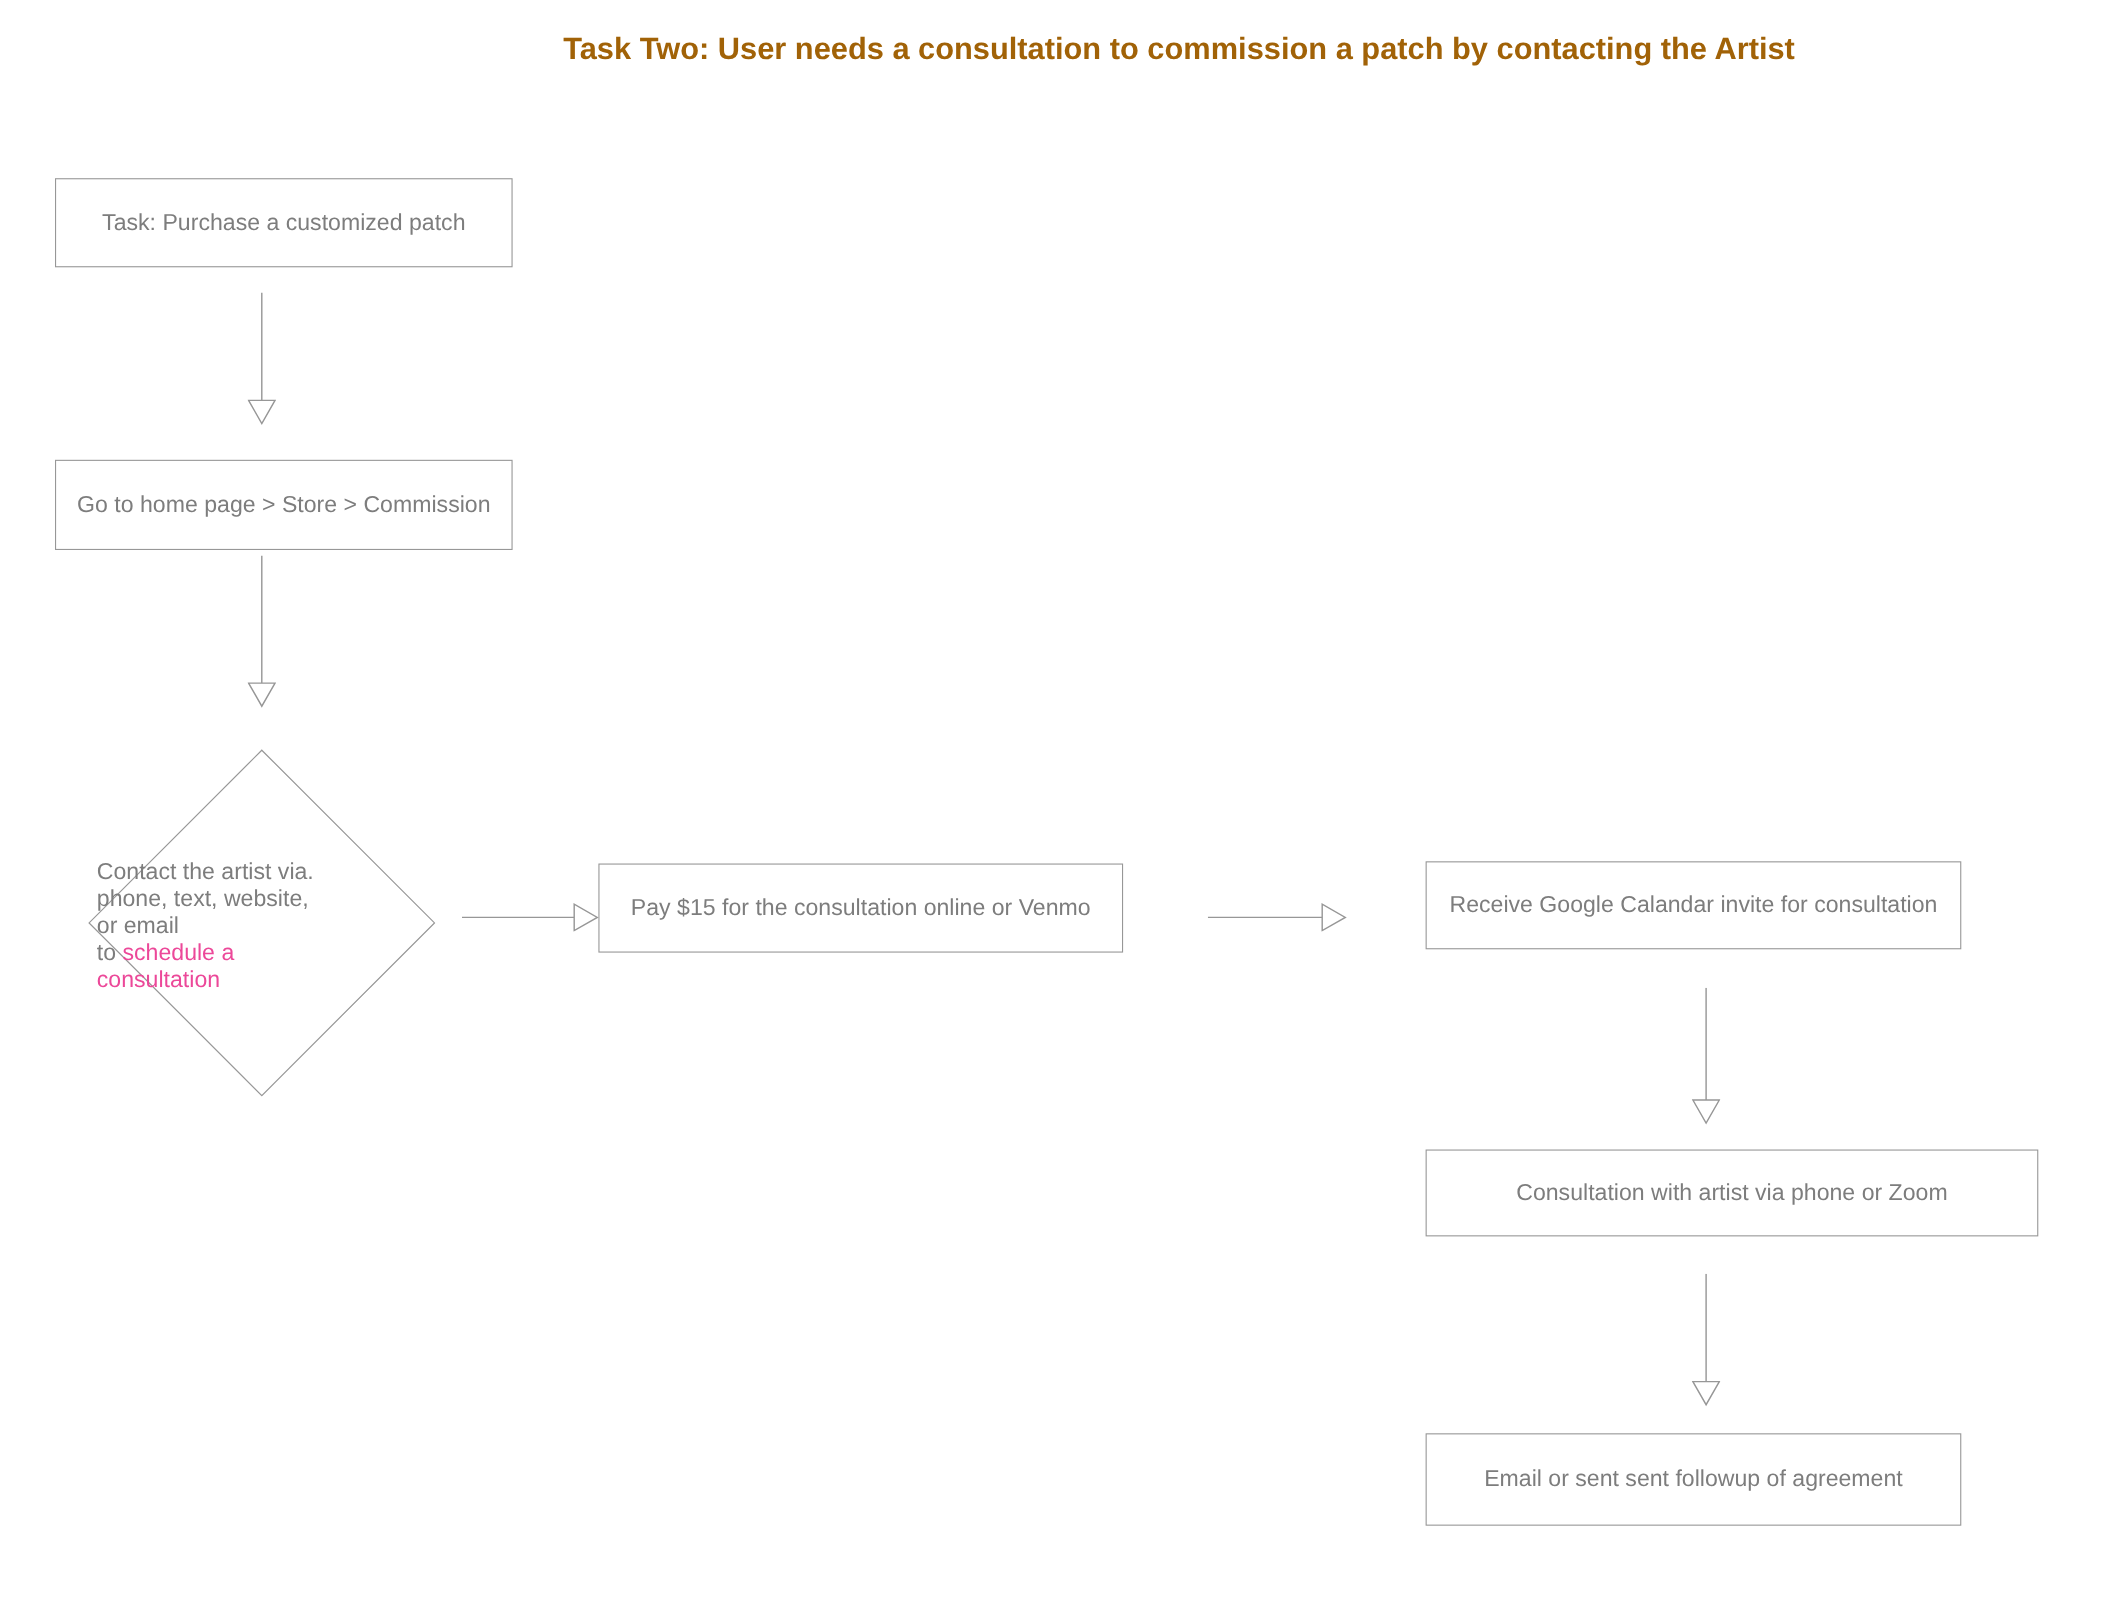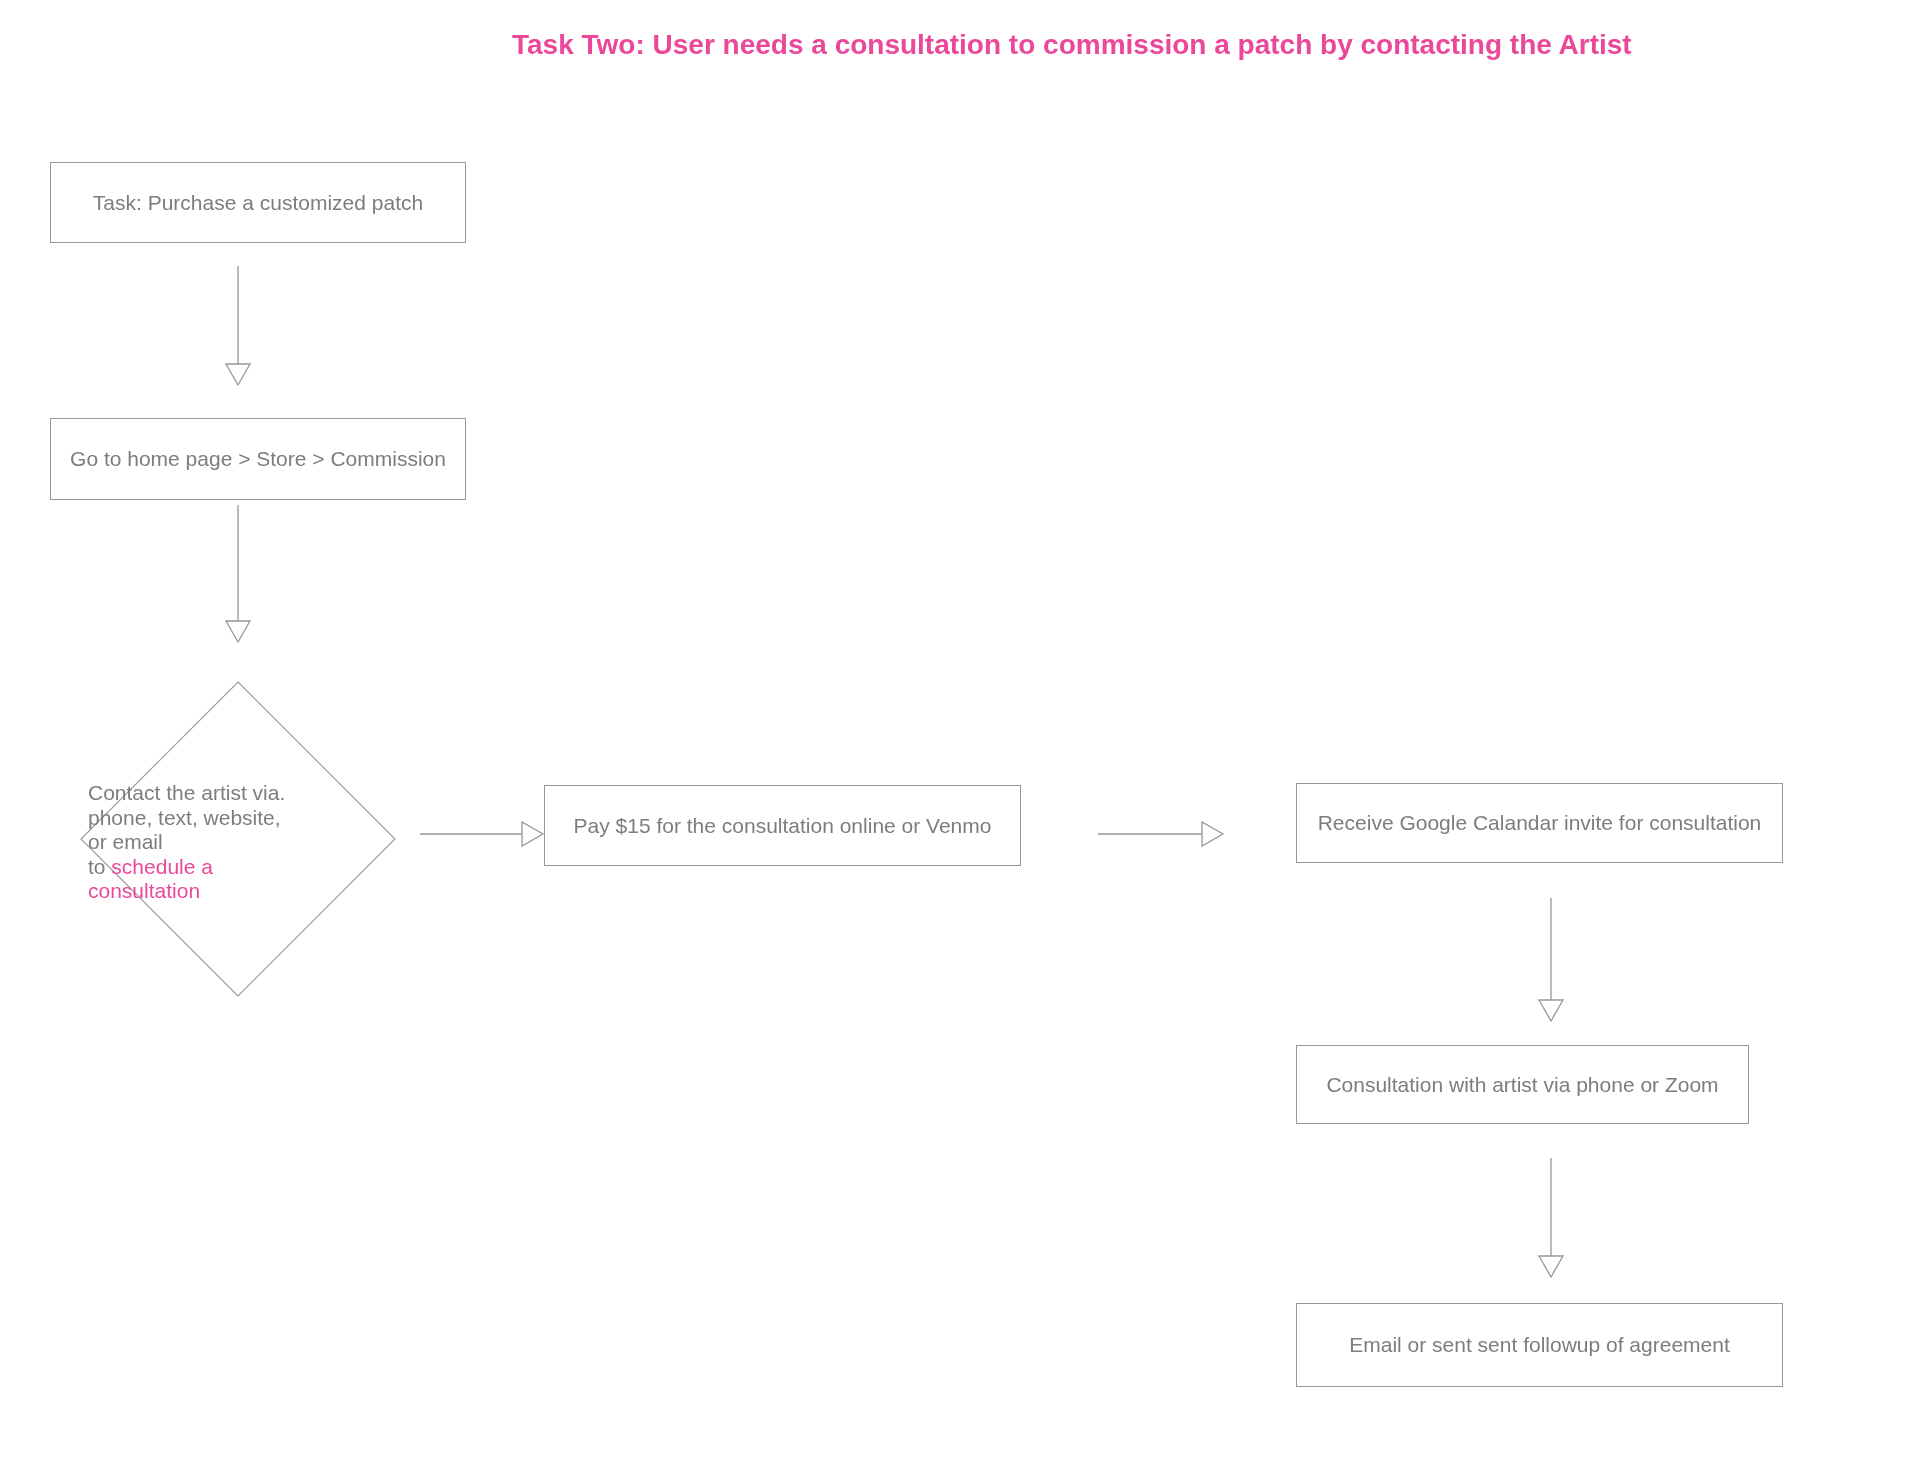--- a/index.html
+++ b/index.html
@@ -15,41 +15,41 @@
     font-family: "Liberation Sans", "DejaVu Sans", sans-serif;
     overflow: hidden;
   }
   .title {
     position: absolute;
     left: 512px;
     top: 28px;
     font-size: 28px;
     line-height: 34px;
     font-weight: 600;
-    color: #ec4899;
+    color: #a16207;
     white-space: nowrap;
   }
   .node {
     position: absolute;
     box-sizing: border-box;
     border: 1px solid #979797;
     background: #ffffff;
     display: flex;
     align-items: center;
     justify-content: center;
     text-align: center;
     font-size: 21px;
     color: #7d7d7d;
     padding: 8px 10px;
   }
   #node-task          { left: 50px;   top: 162px;  width: 416px; height: 81px; }
   #node-navigate      { left: 50px;   top: 418px;  width: 416px; height: 82px; }
   #node-pay           { left: 544px;  top: 785px;  width: 477px; height: 81px; }
   #node-calendar      { left: 1296px; top: 783px;  width: 487px; height: 80px; text-align: right; }
-  #node-consultation  { left: 1296px; top: 1045px; width: 453px; height: 79px; }
+  #node-consultation  { left: 1296px; top: 1045px; width: 557px; height: 79px; }
   #node-followup      { left: 1296px; top: 1303px; width: 487px; height: 84px; }
   .svg-abs { position: absolute; display: block; }
   .diamond-svg { left: 80px; top: 681px; }
   .diamond-text {
     position: absolute;
     left: 88px;
     top: 781px;
     width: 300px;
     text-align: left;
     font-size: 21px;

